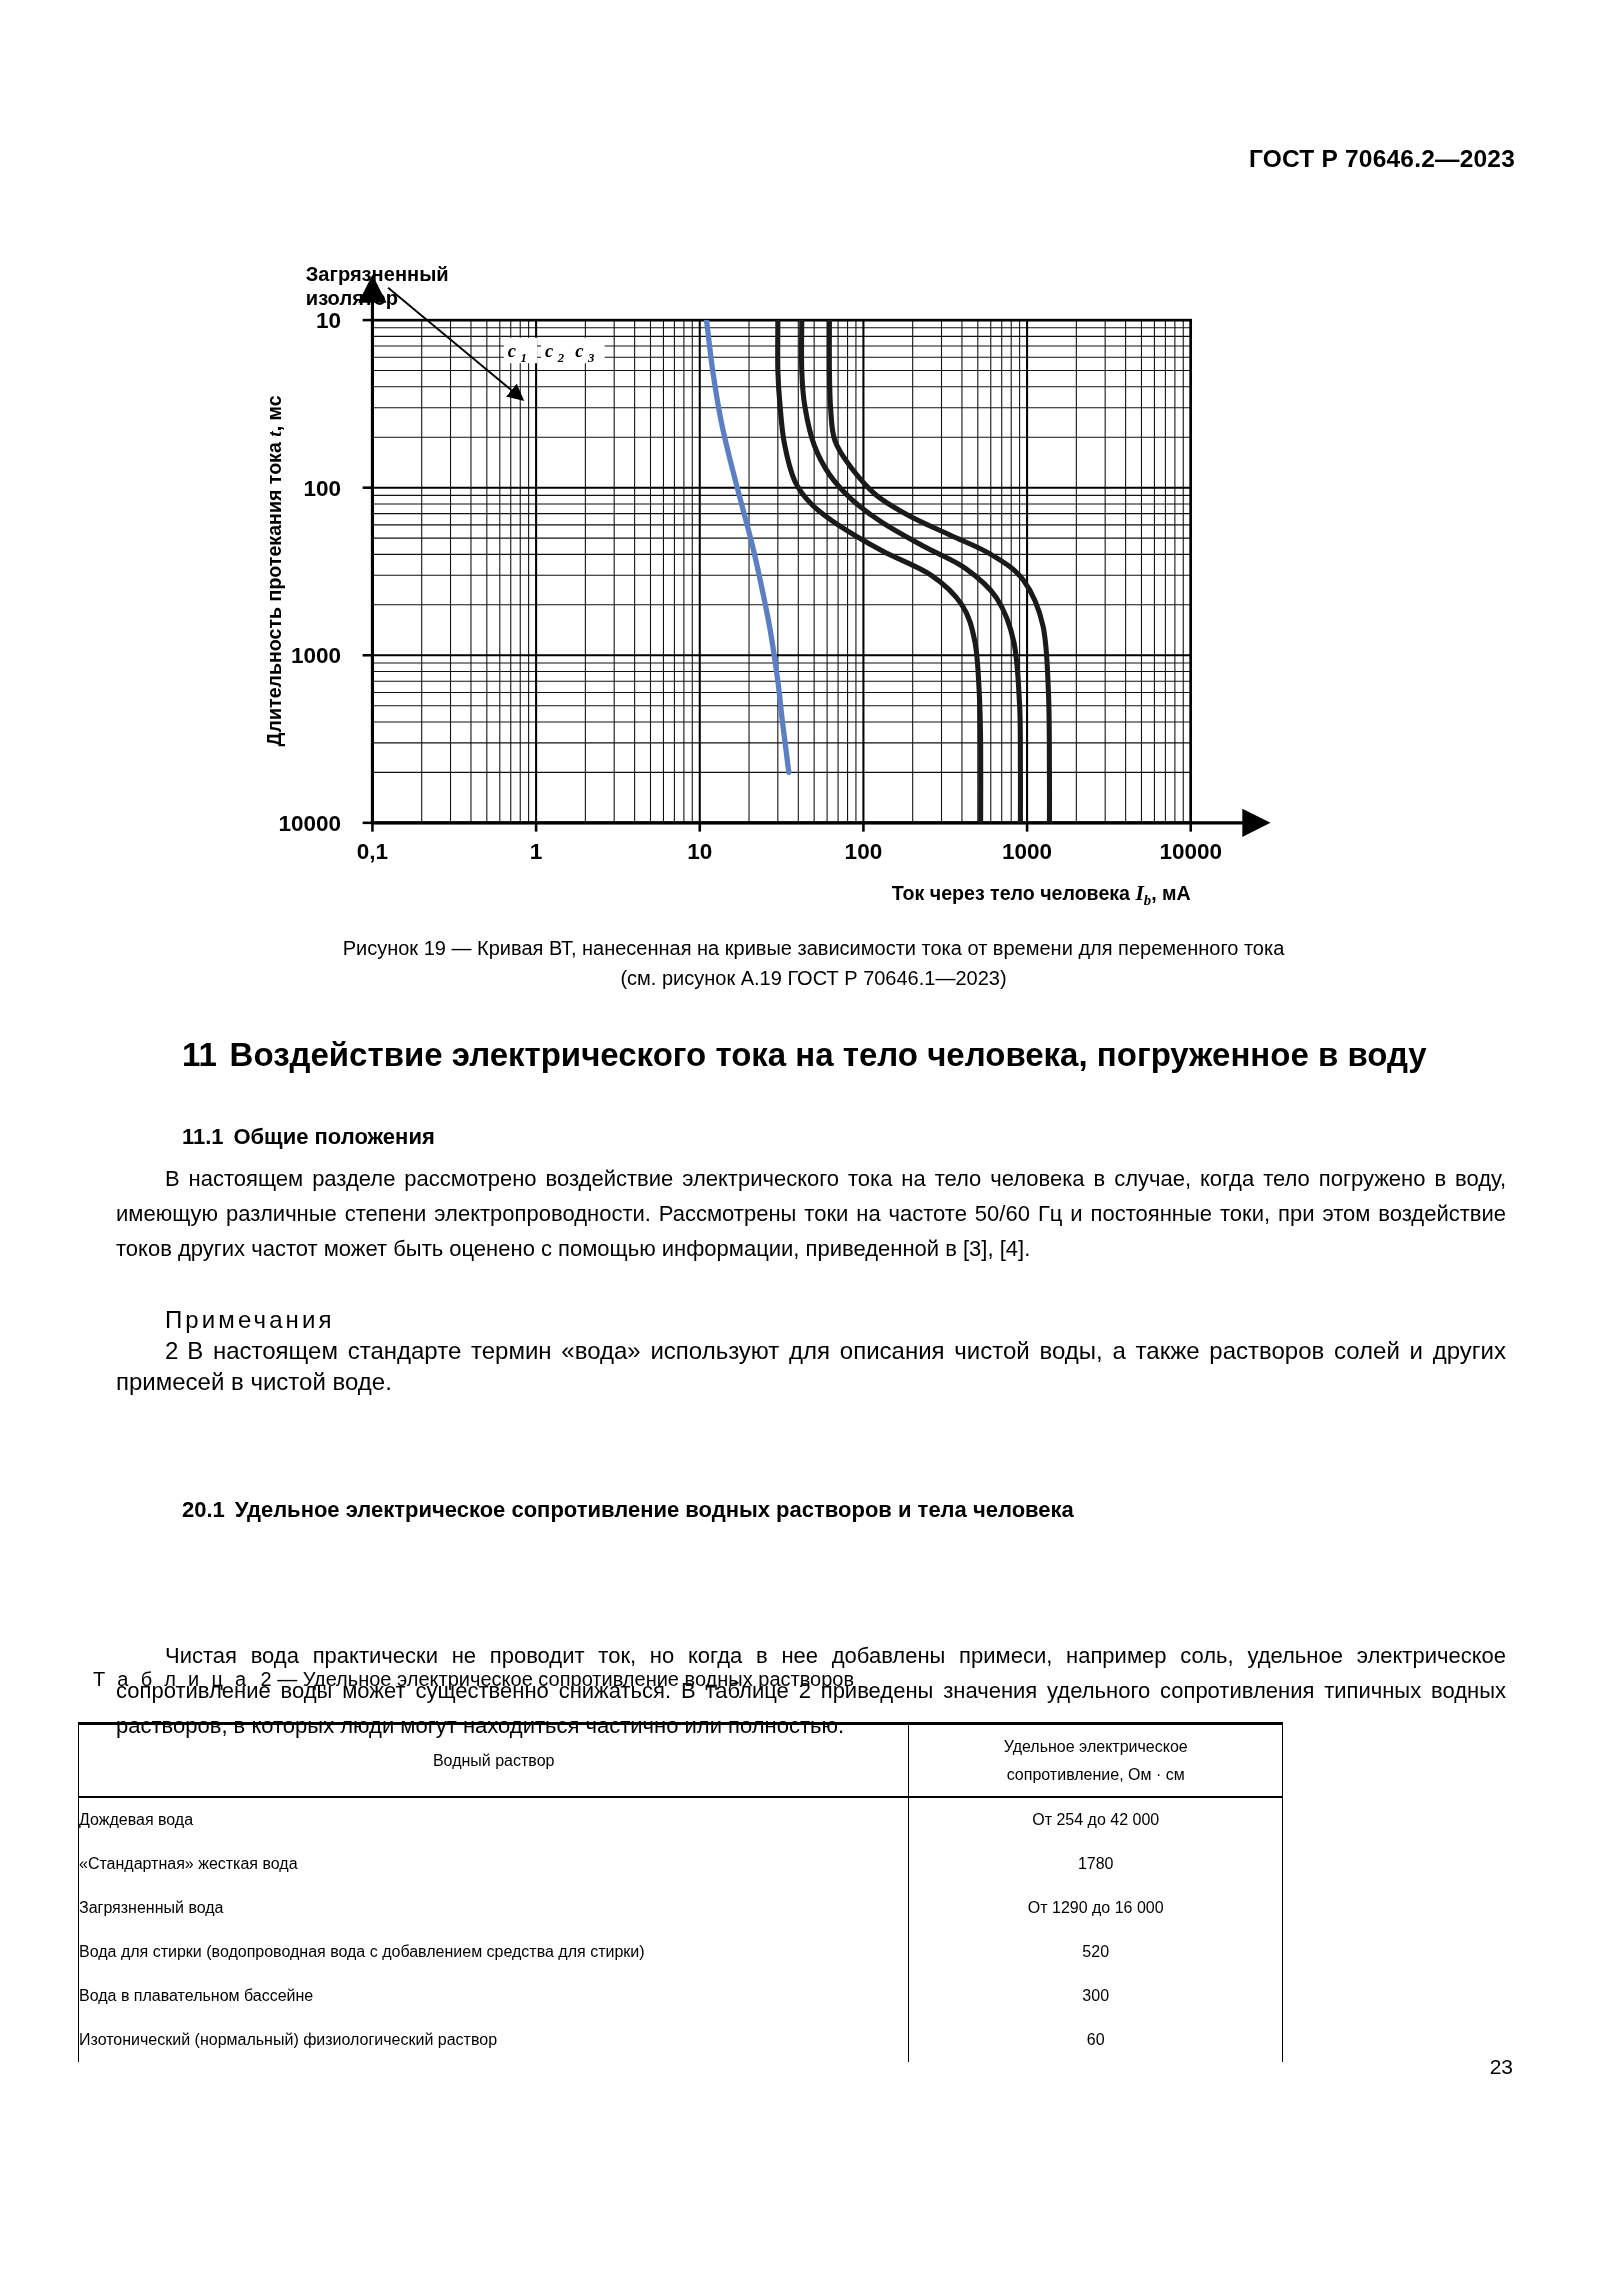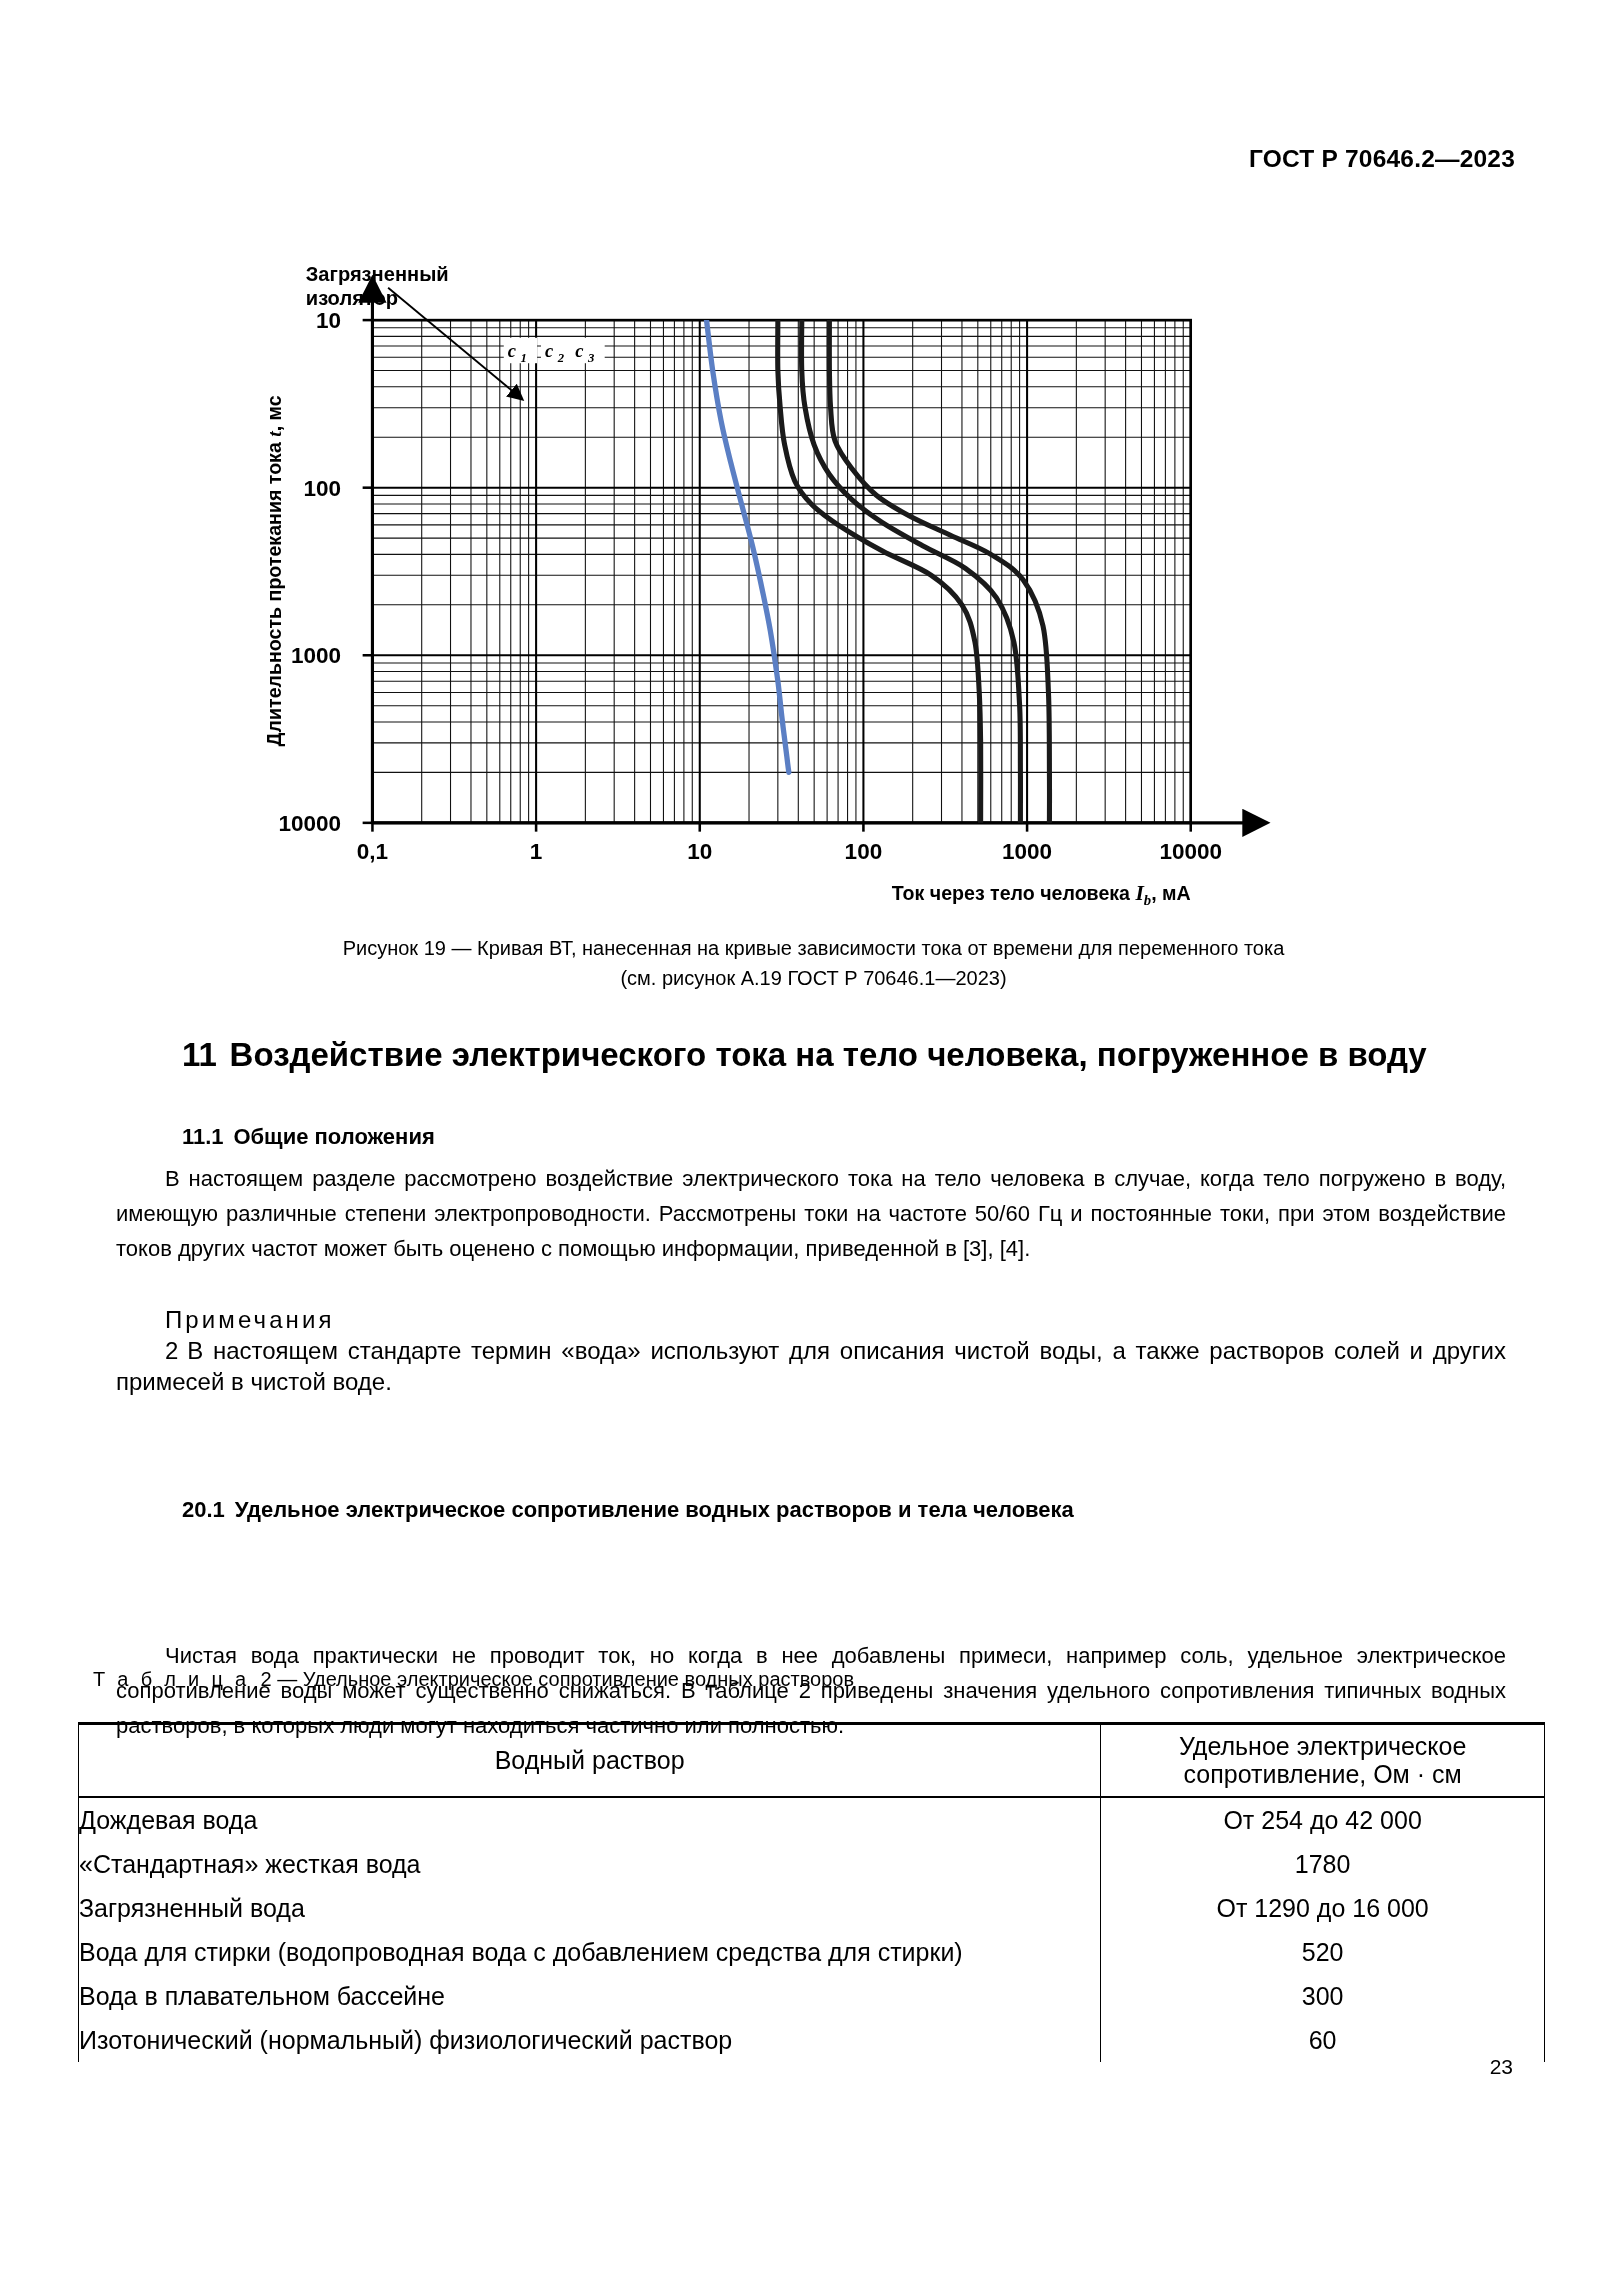--- a/index.html
+++ b/index.html
@@ -110,23 +110,23 @@
     font-size: 20px;
     white-space: nowrap;
   }
   .table-caption .tc-word { letter-spacing: 3.3px; margin-left: 20px; }
 
   
   .data-table {
     position: absolute;
     top: 1722px;
     left: 78px;
-    width: 1467px;
+    width: 1205px;
     border-collapse: collapse;
-    font-size: 25px;
+    font-size: 16px;
   }
   .data-table th,
   .data-table td {
     border-left: 1.4px solid #000;
     border-right: 1.4px solid #000;
     padding: 0;
   }
   .data-table thead th {
     border-top: 3.9px solid #000;
     border-bottom: 2.4px solid #000;

